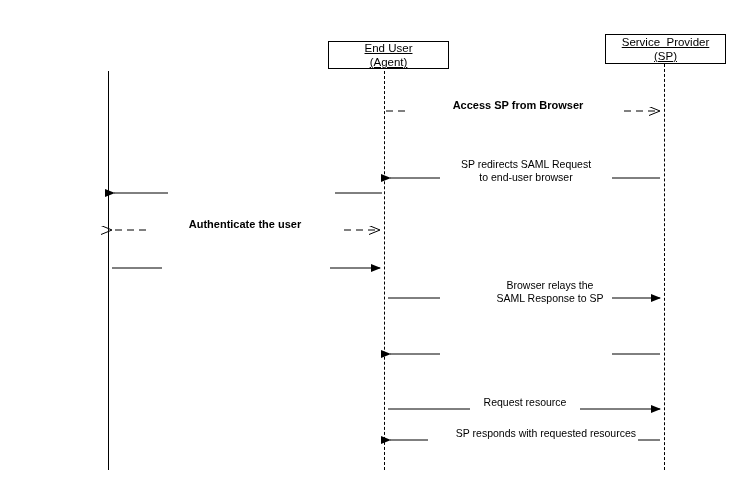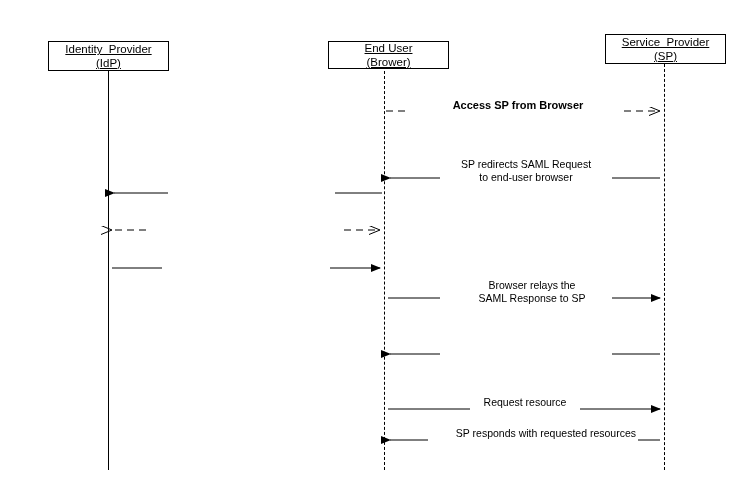--- a/index.html
+++ b/index.html
@@ -66,28 +66,24 @@
     width: 747px;
     height: 495px;
     pointer-events: none;
   }
 </style>
 </head>
 <body>
 
 <div id="diagram">
 
-  <div class="actor-box" style="left:48px; top:41px; width:121px; height:30px;">
-    <span class="line1">Identity  Provider</span>
-    <span class="line2">(IdP)</span>
-  </div>
 
   <div class="actor-box" style="left:328px; top:41px; width:121px; height:28px;">
     <span class="line1">End User</span>
-    <span class="line2">(Brower)</span>
+    <span class="line2">(Agent)</span>
   </div>
 
   <div class="actor-box" style="left:605px; top:34px; width:121px; height:30px;text-align:right;">
     <span class="line1">Service  Provider</span>
     <span class="line2">(SP)</span>
   </div>
 
   <div class="lifeline solid" style="left:108px; top:71px; height:399px;"></div>
   <div class="lifeline" style="left:384px; top:71px; height:399px;"></div>
   <div class="lifeline" style="left:664px; top:64px; height:406px;"></div>
@@ -153,23 +149,24 @@
       <line x1="428" y1="440" x2="390" y2="440" stroke="#000000" stroke-width="1" marker-end="url(#arrowL)"></line>
     </g>
   </svg>
 
   <div class="msg-label bold" style="left:418px; top:99px; width:200px;">Access SP from Browser</div>
 
   <div class="msg-label" style="left:446px; top:158px; width:160px;">SP redirects SAML Request
 to end-user browser</div>
 
 
+  <div class="msg-label bold" style="left:150px; top:218px; width:190px;">Authenticate the user</div>
 
 
-  <div class="msg-label" style="left:452px; top:279px; width:160px;">Browser relays the
+  <div class="msg-label" style="left:470px; top:279px; width:160px;">Browser relays the
 SAML Response to SP</div>
 
 
   <div class="msg-label" style="left:474px; top:396px; width:102px;text-align:center;">Request resource</div>
 
   <div class="msg-label" style="left:432px; top:427px; width:204px;text-align:right;">SP responds with requested resources</div>
 
 </div>
 
 </body></html>

